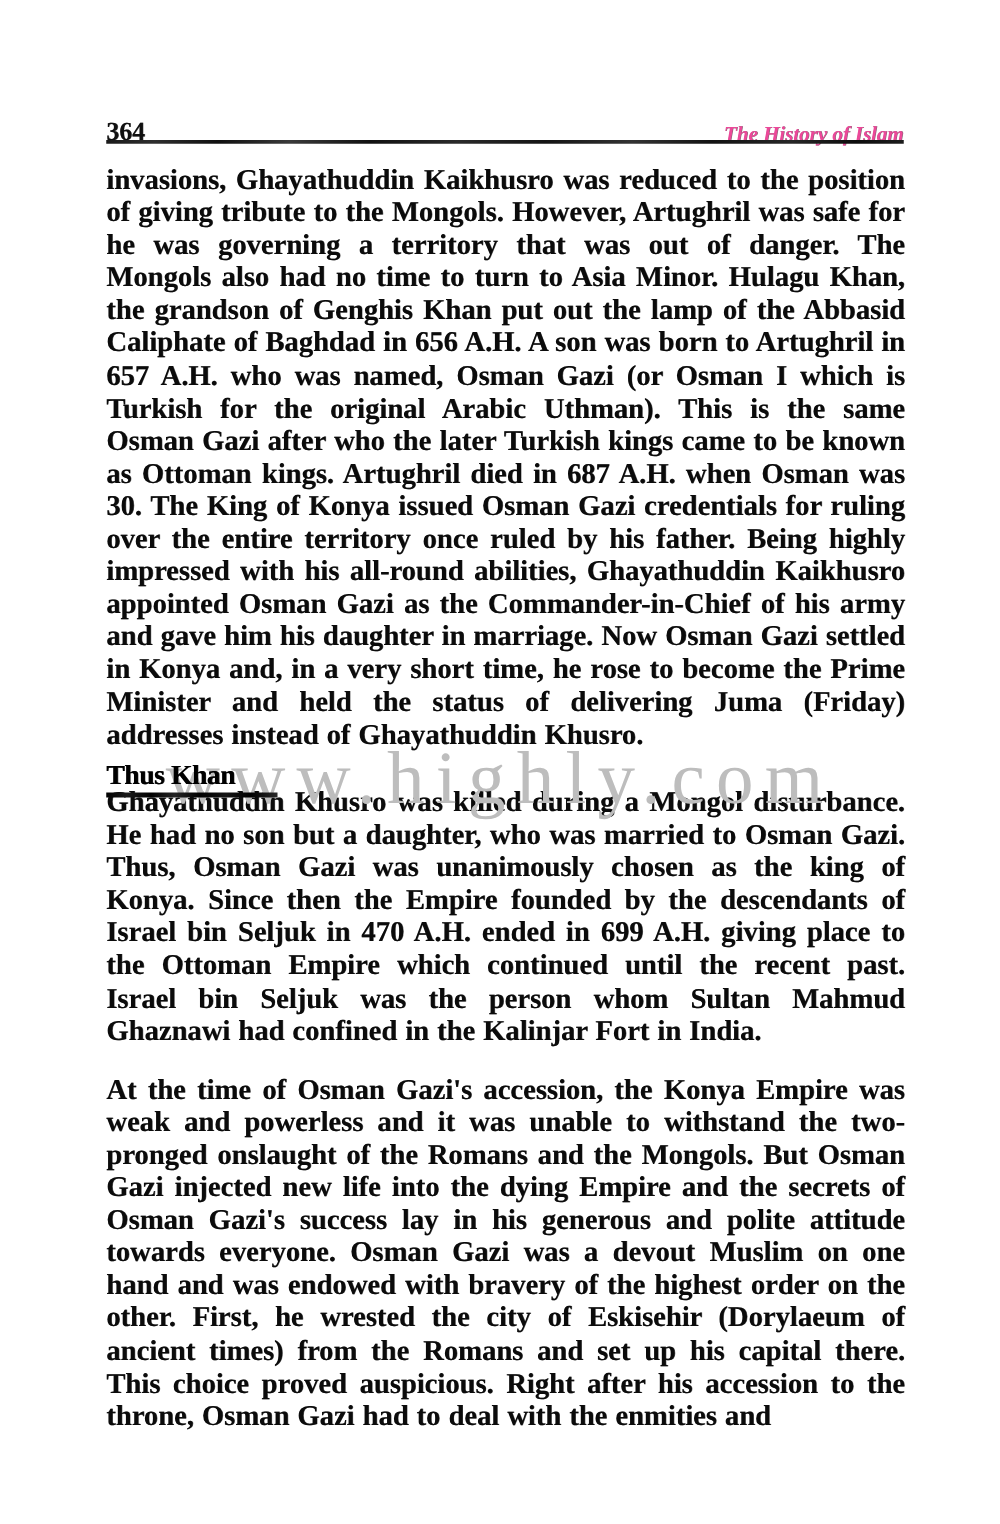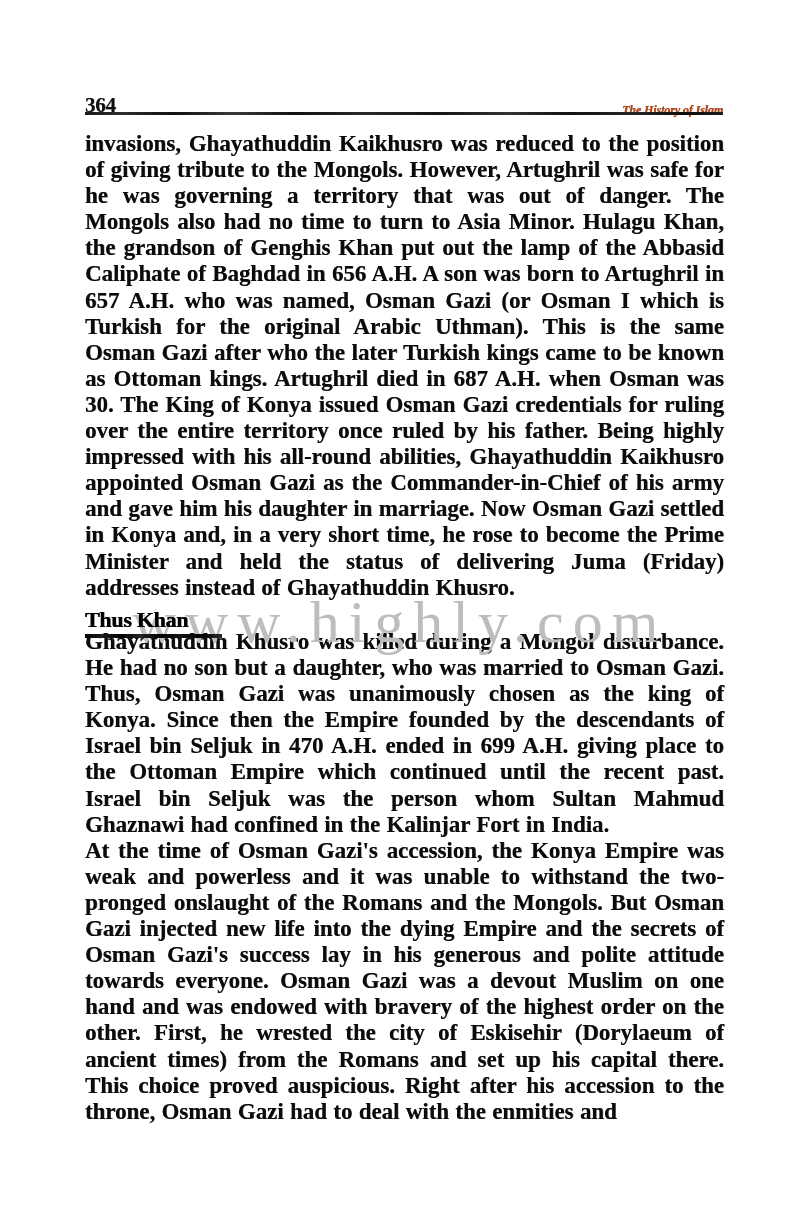--- a/index.html
+++ b/index.html
@@ -34,24 +34,24 @@
   .folio {
     font-size: 21px;
     font-weight: bold;
     color: #101010;
     letter-spacing: -0.2px;
     line-height: 1;
     text-shadow: 0.35px 0 0 rgba(10,10,10,0.55);
   }
 
   .book-title {
-    font-size: 12px;
+    font-size: 17px;
     font-weight: bold;
     font-style: italic;
-    color: #c2410c;
+    color: #ec4899;
     line-height: 1;
     letter-spacing: -0.1px;
     text-shadow: 0.4px 0 0 rgba(8,8,8,0.6);
     margin-top: 36px;
   }
 
   .header-rule {
     position: absolute;
     left: 85px;
     top: 112px;
@@ -77,21 +77,21 @@
     line-height: 26.1px;
     text-align: justify;
     text-align-last: left;
     color: #0b0b0b;
     font-weight: bold;
     letter-spacing: -0.06px;
     word-spacing: 0.7px;
     text-shadow: 0.38px 0 0 rgba(6,6,6,0.58);
   }
 
-  .para + .para { }
+  .para + .para { margin-top: 21px; }
 
   
   .para { position: relative; }
 
   
   .section-heading {
     position: absolute;
     left: 85px;
     top: 607px;
     z-index: 3;

